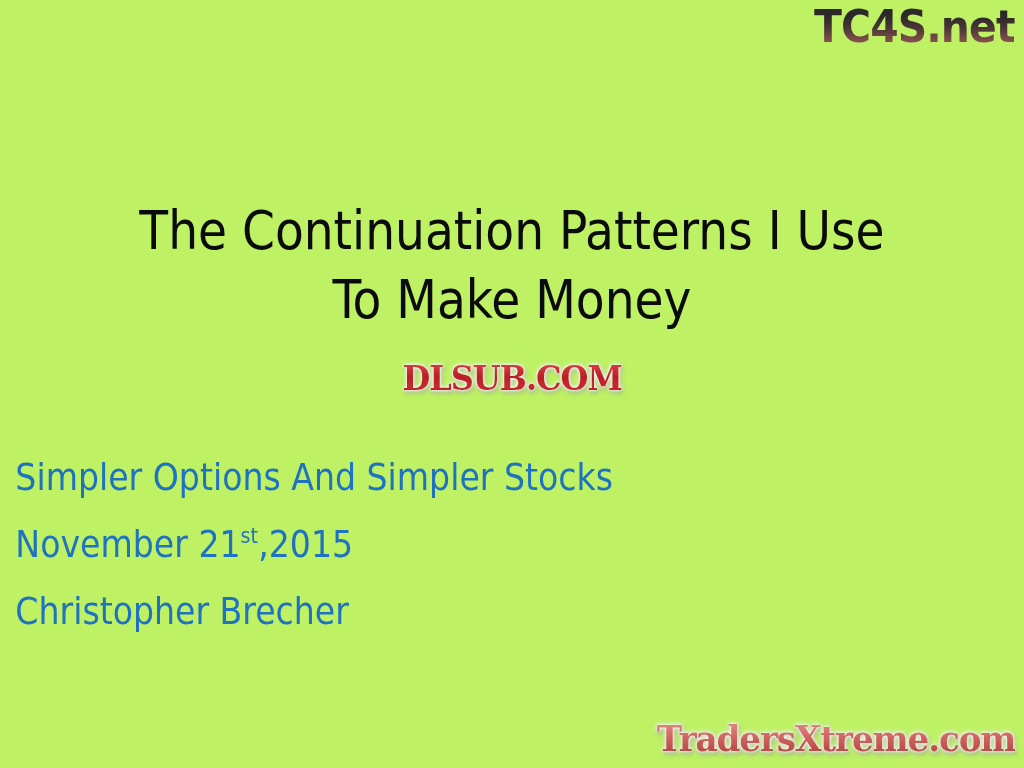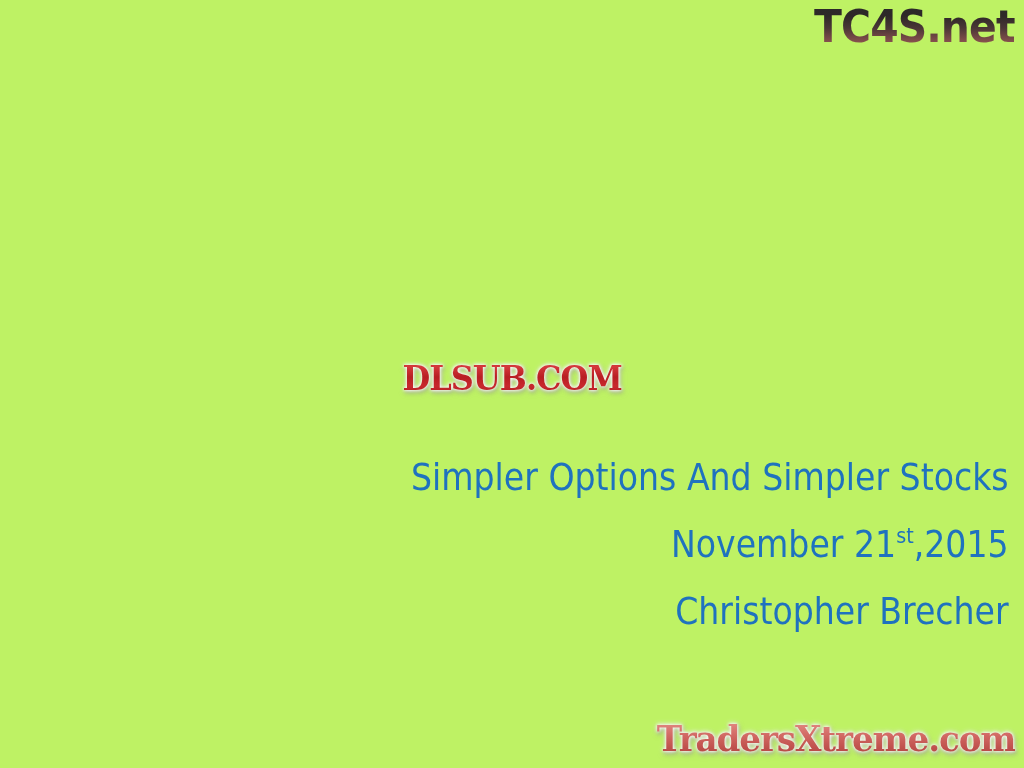--- a/index.html
+++ b/index.html
@@ -99,21 +99,21 @@
             drop-shadow(1.5px 2px 1.6px rgba(120,120,120,0.55));
     white-space: nowrap;
   }
 
   
   .subtitle-block {
     position: absolute;
     top: 444px;
     left: 0;
     width: 1024px;
-    text-align: right;
+    text-align: left;
   }
   .subtitle-line {
     font-family: "DejaVu Sans Condensed", "Liberation Sans Narrow", "Liberation Sans", sans-serif;
     font-size: 38px;
     line-height: 67px;
     font-weight: 400;
     color: #1f72bf;
     transform: scaleX(0.97);
     white-space: nowrap;
   }
@@ -151,20 +151,24 @@
     white-space: nowrap;
   }
 </style>
 </head>
 <body>
 
 <div class="slide">
 
   <div class="tc4s-logo">TC4S.net</div>
 
+  <div class="title-block">
+    <div class="title-line">The Continuation Patterns I Use</div>
+    <div class="title-line">To Make Money</div>
+  </div>
 
   <div class="dlsub-logo">
     <span class="dlsub-text">DLSUB.COM</span>
   </div>
 
   <div class="subtitle-block">
     <div class="subtitle-line">Simpler Options And Simpler Stocks</div>
     <div class="subtitle-line">
       <span>November 21</span><span class="sup">st</span><span>,2015</span>
     </div>

